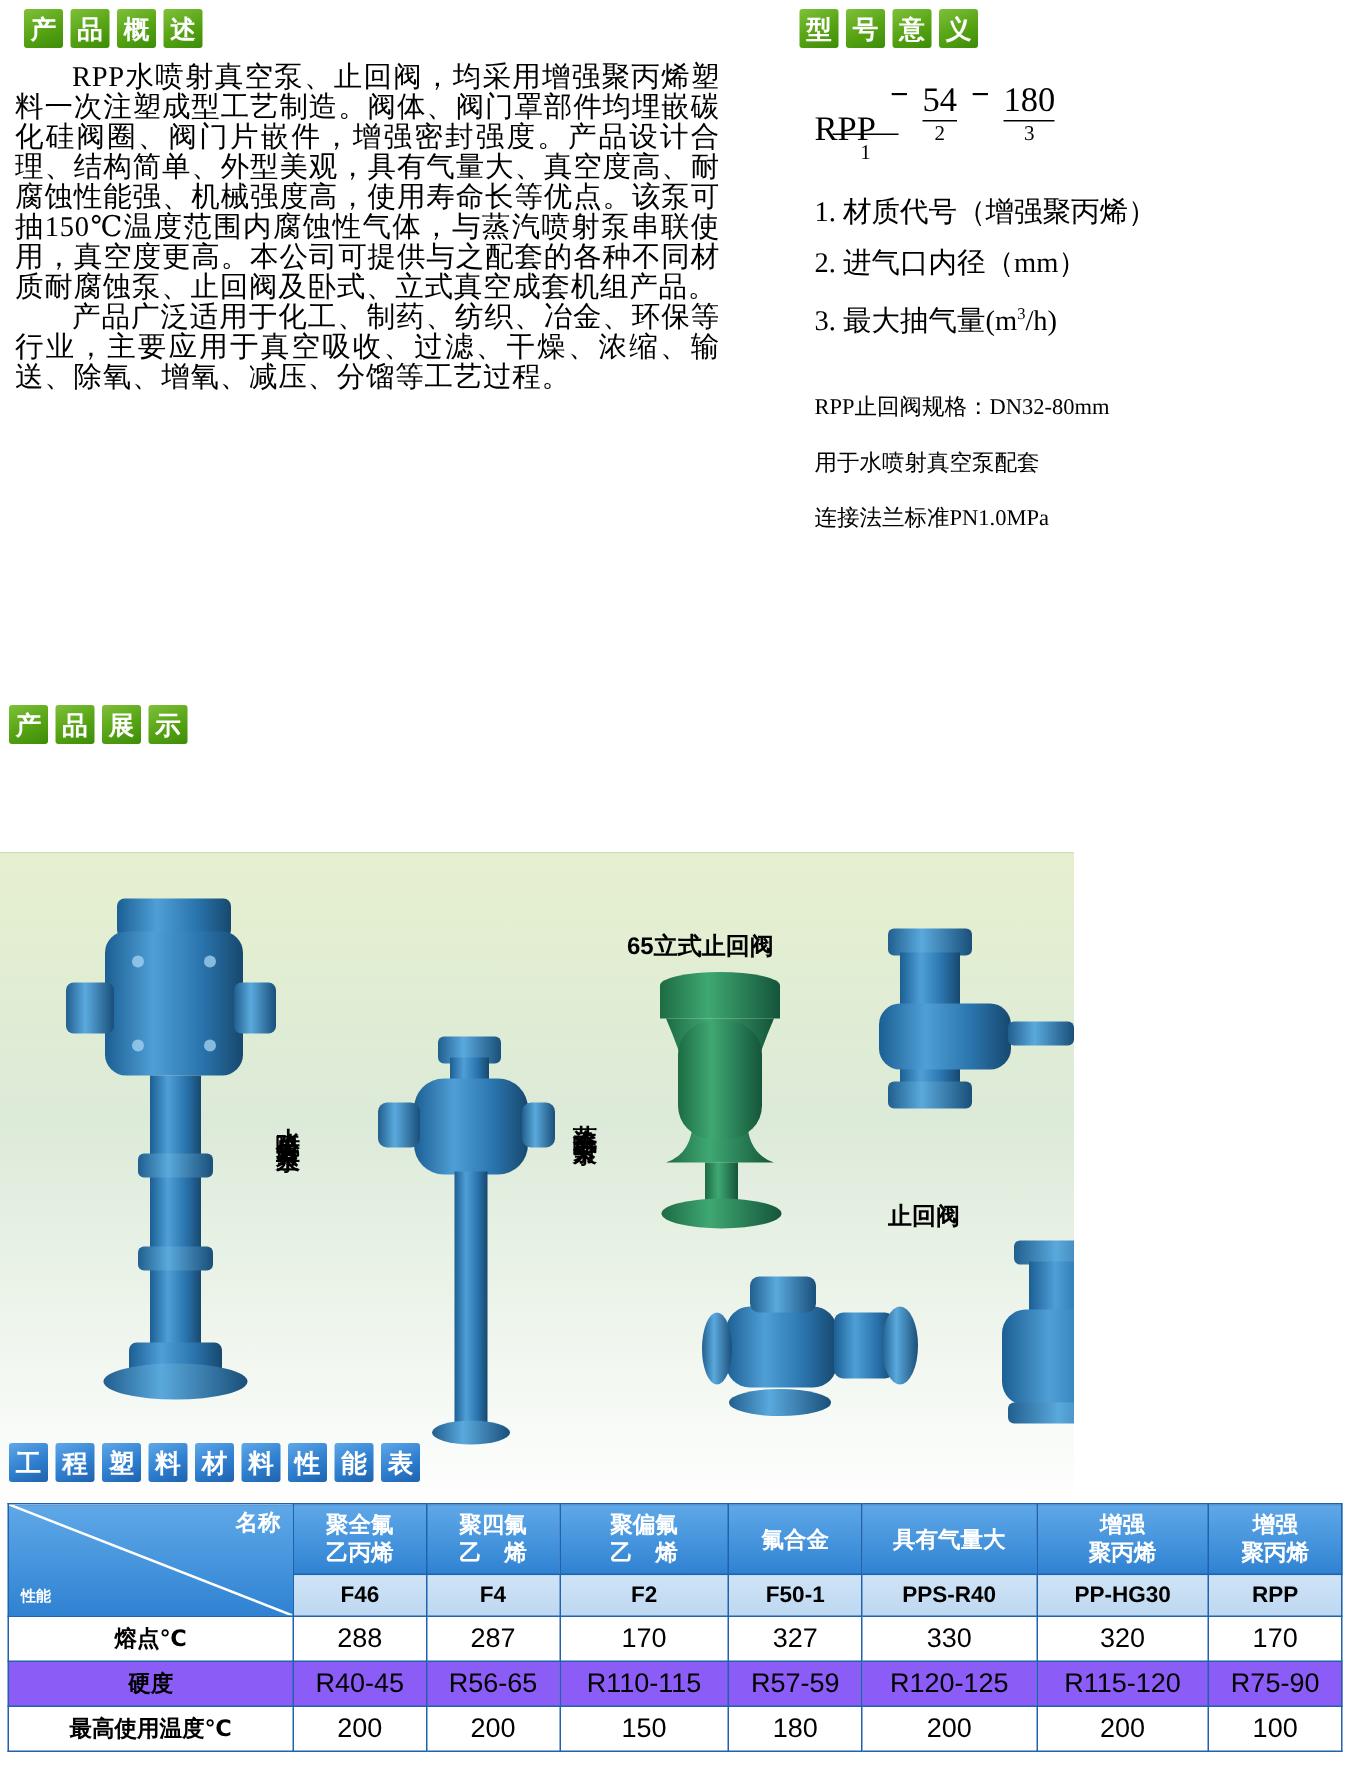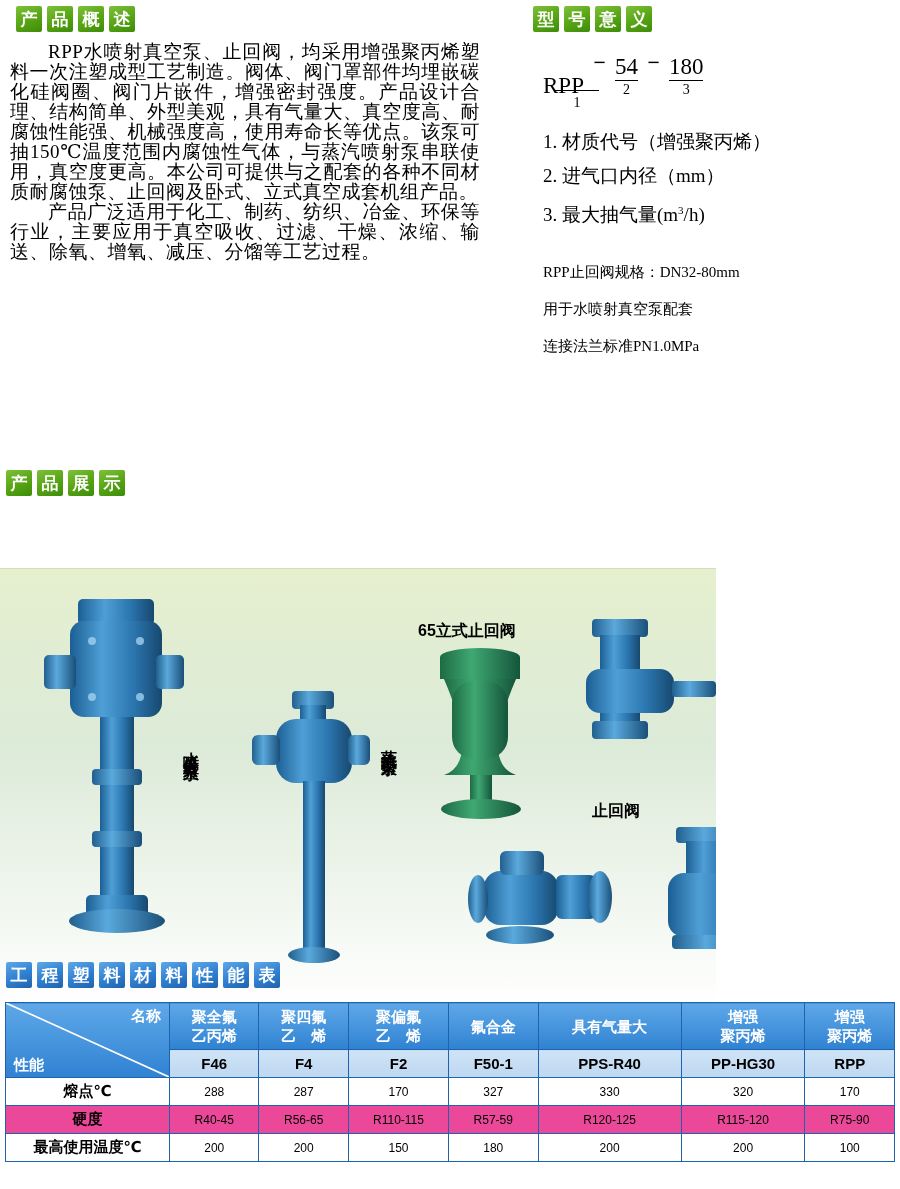--- a/index.html
+++ b/index.html
@@ -131,34 +131,34 @@
     font-weight: bold;
     line-height: 19px;
     font-size: 15px;
   }
   #spec-table thead td.sub {
     background: linear-gradient(180deg,#cfe3f6 0%, #bdd8f1 100%);
     color: #000;
     font-weight: bold;
     font-size: 15px;
   }
-  #spec-table tbody td { height: 28px; background:#fff; font-size:12px; }
-  #spec-table tbody tr.alt td { background: #ec4899; }
+  #spec-table tbody td { height: 28px; background:#fff; font-size:18px; }
+  #spec-table tbody tr.alt td { background: #8b5cf6; }
   #spec-table td.rowhdr { font-weight: bold; font-size: 15px; }
   .corner {
     position: relative;
     height: 52px;
     background: linear-gradient(180deg,#5fa8e8 0%, #2f82d2 100%) !important;
     overflow: hidden;
   }
   .corner .diag {
     position: absolute; left: 0; top: 0; width: 100%; height: 100%;
   }
   .corner .t1 { position: absolute; right: 8px; top: 3px; font-size: 15px; }
-  .corner .t2 { position: absolute; left: 8px; bottom: 3px; font-size: 15px; }
+  .corner .t2 { position: absolute; left: 8px; bottom: 3px; font-size: 10px; }
 </style>
 </head>
 <body>
 
 <div id="top-block">
 
   <div id="col-left">
     <div class="sec-head" id="overview-head">
       <span class="tile">产</span>
       <span class="tile">品</span>
@@ -339,21 +339,21 @@
   <span class="tile blue">材</span>
   <span class="tile blue">料</span>
   <span class="tile blue">性</span>
   <span class="tile blue">能</span>
   <span class="tile blue">表</span>
 </div>
 
 <table id="spec-table">
   <thead>
     <tr>
-      <td rowspan="2" class="corner" style="width:164px;">
+      <td rowspan="2" class="corner" style="width:190px;">
         <svg class="diag" viewBox="0 0 170 52" preserveAspectRatio="none">
           <line x1="0" y1="0" x2="170" y2="52" stroke="#ffffff" stroke-width="1.2"></line>
         </svg>
         <span class="t1">名称</span>
         <span class="t2">性能</span>
       </td>
       <td id="cn0">聚全氟<br>乙丙烯</td>
       <td id="cn1">聚四氟<br>乙　烯</td>
       <td id="cn2">聚偏氟<br>乙　烯</td>
       <td id="cn3">氟合金</td>

